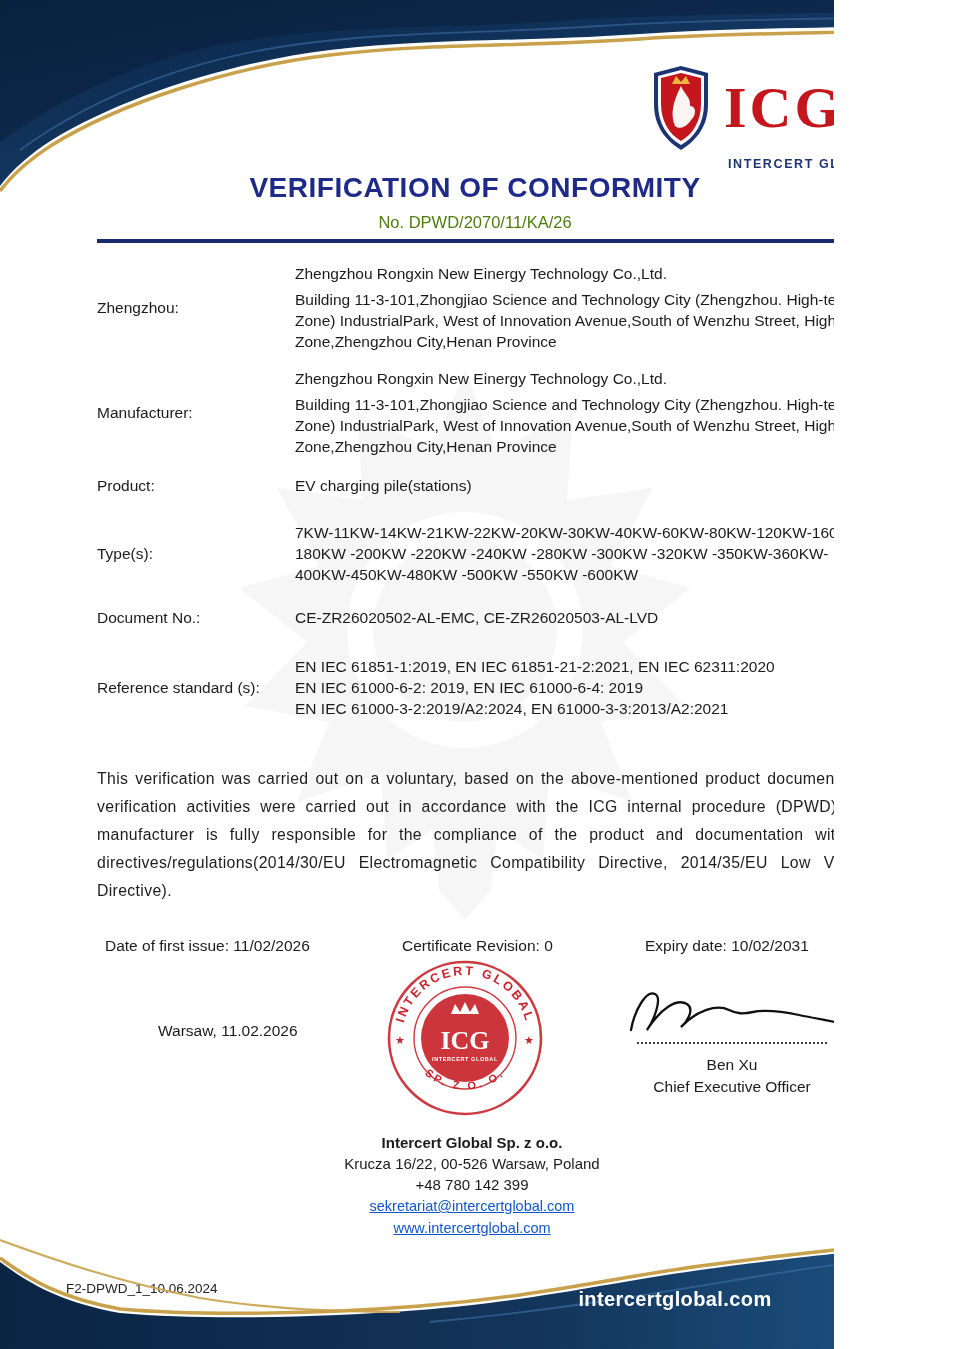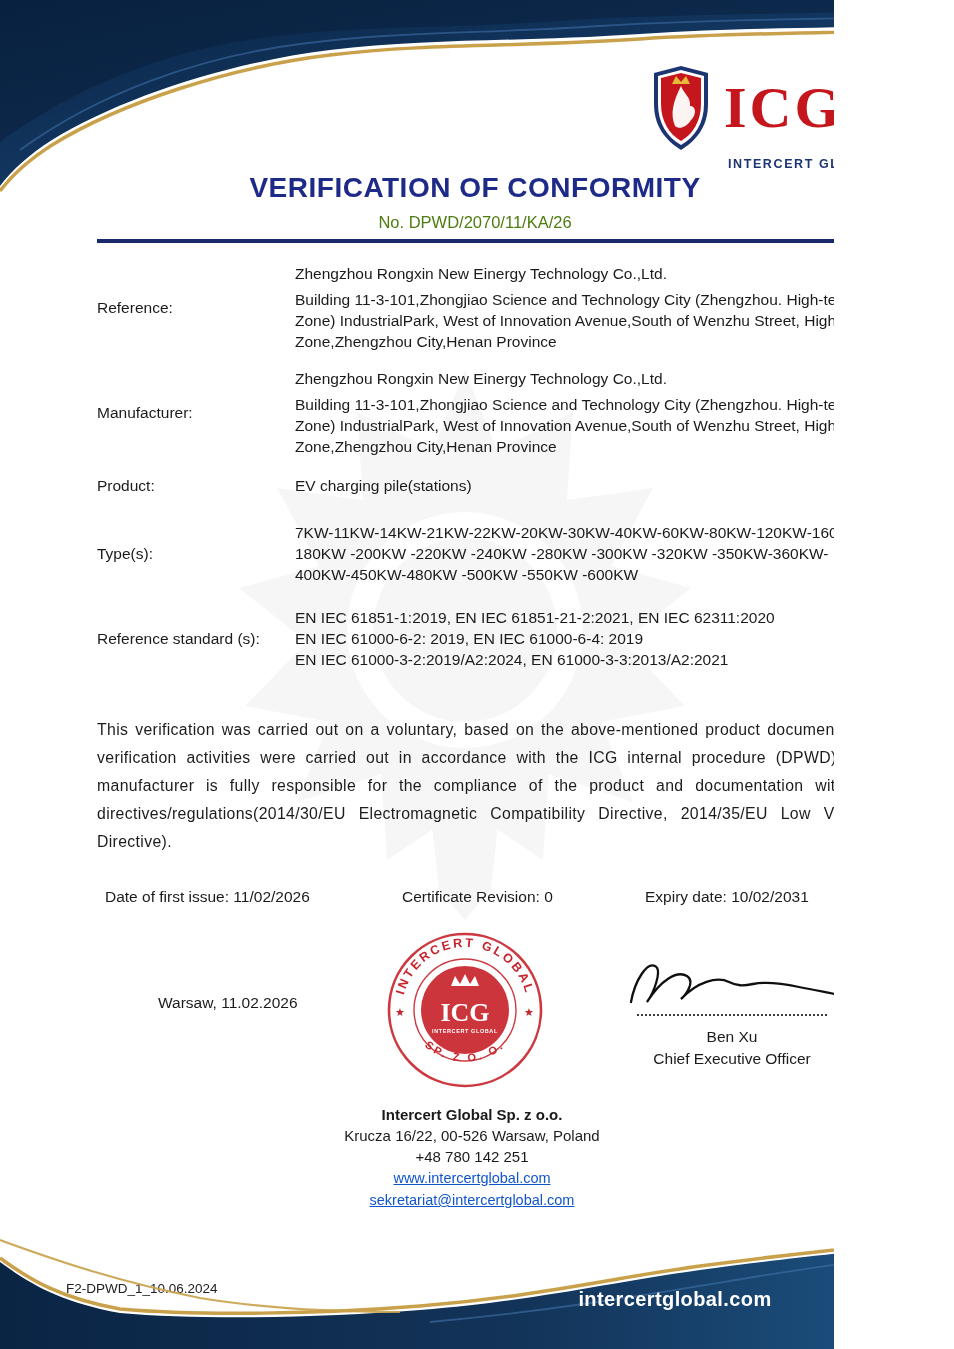--- a/index.html
+++ b/index.html
@@ -36,21 +36,21 @@
   .address, .wrapval { line-height:21px; }
   .mb16{margin-bottom:16px}.mb18{margin-bottom:18px}.mb26{margin-bottom:26px}
   .mb22{margin-bottom:22px}.mb28{margin-bottom:28px}
 
   .statement { margin:46px 0 0 0; font-size:15.8px; line-height:28px;
                text-align:justify; letter-spacing:.35px; color:#1c1c1c; }
 
   .dates-row { margin-top:32px; display:flex; font-size:15.5px;margin-left:8px; }
   .date-item.c1 { width:297px; } .date-item.c2 { width:243px; }
 
-  .sign-row { position:relative; margin-top:24px; height:172px; }
+  .sign-row { position:relative; margin-top:3px; height:172px; }
   .place-date { position:absolute; left:61px; top:64px; font-size:15.5px; }
   .stamp { position:absolute; left:288px; top:0; }
   .sig-block { position:absolute; left:528px; top:20px; width:214px; text-align:center; }
   .sig { display:block; }
   .dots { width:190px; margin:0 auto; border-bottom:2.5px dotted #3a3a3a; }
   .signer { margin-top:12px; font-size:15.5px; }
   .signer-title { margin-top:4px; font-size:15.5px; }
 
   .footer { margin-top:2px; text-align:center; font-size:15px; line-height:21px;
             transform:translateX(-16px); }
@@ -111,21 +111,21 @@
 
   <div class="content">
 
     <h1 class="title">VERIFICATION OF CONFORMITY</h1>
     <div class="cert-no">No. DPWD/2070/11/KA/26</div>
     <div class="rule"></div>
 
     <div class="fields">
 
       <div class="field-row mb16">
-        <div class="field-label">Reference:</div>
+        <div class="field-label">Zhengzhou:</div>
         <div class="field-value">
           <div class="company">Zhengzhou Rongxin New Einergy Technology Co.,Ltd.</div>
           <div class="address">Building 11-3-101,Zhongjiao Science and Technology City (Zhengzhou. High-tech Zone) IndustrialPark, West of Innovation Avenue,South of Wenzhu Street, High-tech Zone,Zhengzhou City,Henan Province</div>
         </div>
       </div>
 
       <div class="field-row mb18">
         <div class="field-label">Manufacturer:</div>
         <div class="field-value">
           <div class="company">Zhengzhou Rongxin New Einergy Technology Co.,Ltd.</div>
@@ -136,20 +136,24 @@
       <div class="field-row mb26">
         <div class="field-label">Product:</div>
         <div class="field-value">EV charging pile(stations)</div>
       </div>
 
       <div class="field-row mb22">
         <div class="field-label">Type(s):</div>
         <div class="field-value wrapval">7KW-11KW-14KW-21KW-22KW-20KW-30KW-40KW-60KW-80KW-120KW-160KW-180KW -200KW -220KW -240KW -280KW -300KW -320KW -350KW-360KW-400KW-450KW-480KW -500KW -550KW -600KW</div>
       </div>
 
+      <div class="field-row mb28">
+        <div class="field-label">Document No.:</div>
+        <div class="field-value">CE-ZR26020502-AL-EMC, CE-ZR26020503-AL-LVD</div>
+      </div>
 
       <div class="field-row">
         <div class="field-label">Reference standard (s):</div>
         <div class="field-value">
           <div>EN IEC 61851-1:2019, EN IEC 61851-21-2:2021, EN IEC 62311:2020</div>
           <div>EN IEC 61000-6-2: 2019, EN IEC 61000-6-4: 2019</div>
           <div>EN IEC 61000-3-2:2019/A2:2024, EN 61000-3-3:2013/A2:2021</div>
         </div>
       </div>
 
@@ -202,23 +206,23 @@
         </svg>
         <div class="dots"></div>
         <div class="signer">Ben Xu</div>
         <div class="signer-title">Chief Executive Officer</div>
       </div>
     </div>
 
     <div class="footer">
       <div class="f-company">Intercert Global Sp. z o.o.</div>
       <div>Krucza 16/22, 00-526 Warsaw, Poland</div>
-      <div>+48 780 142 251</div>
+      <div>+48 780 142 399</div>
+      <div><a href="#" class="link">sekretariat@intercertglobal.com</a></div>
       <div><a href="#" class="link">www.intercertglobal.com</a></div>
-      <div><a href="#" class="link">sekretariat@intercertglobal.com</a></div>
     </div>
 
   </div>
 
   <div class="doc-code">F2-DPWD_1_10.06.2024</div>
 
   <svg class="bottom-decor" width="954" height="135" viewBox="0 0 954 135">
     <defs>
       <linearGradient id="gNavyBottom" x1="0" y1="0" x2="1" y2="0">
         <stop offset="0" stop-color="#0a2444"></stop>

